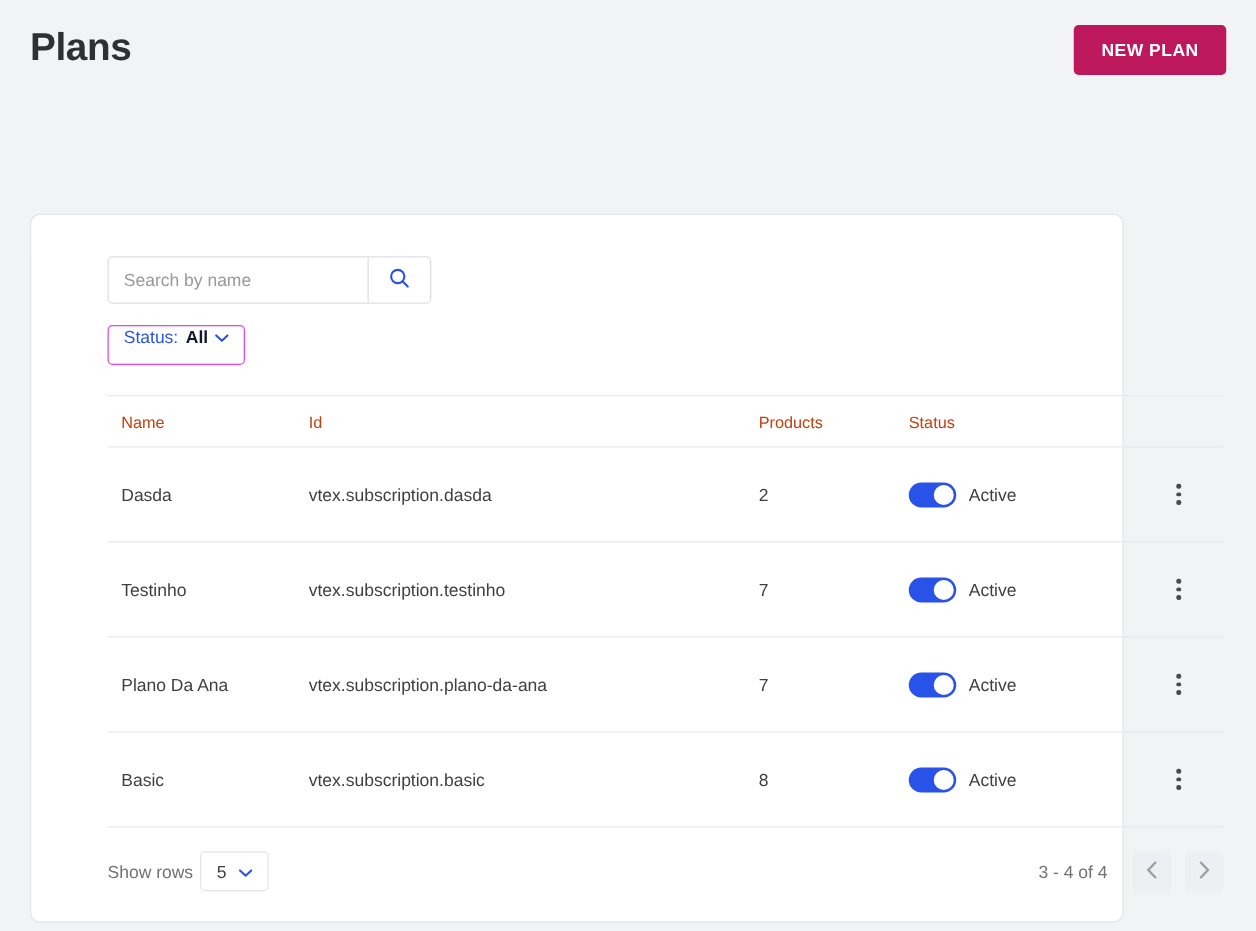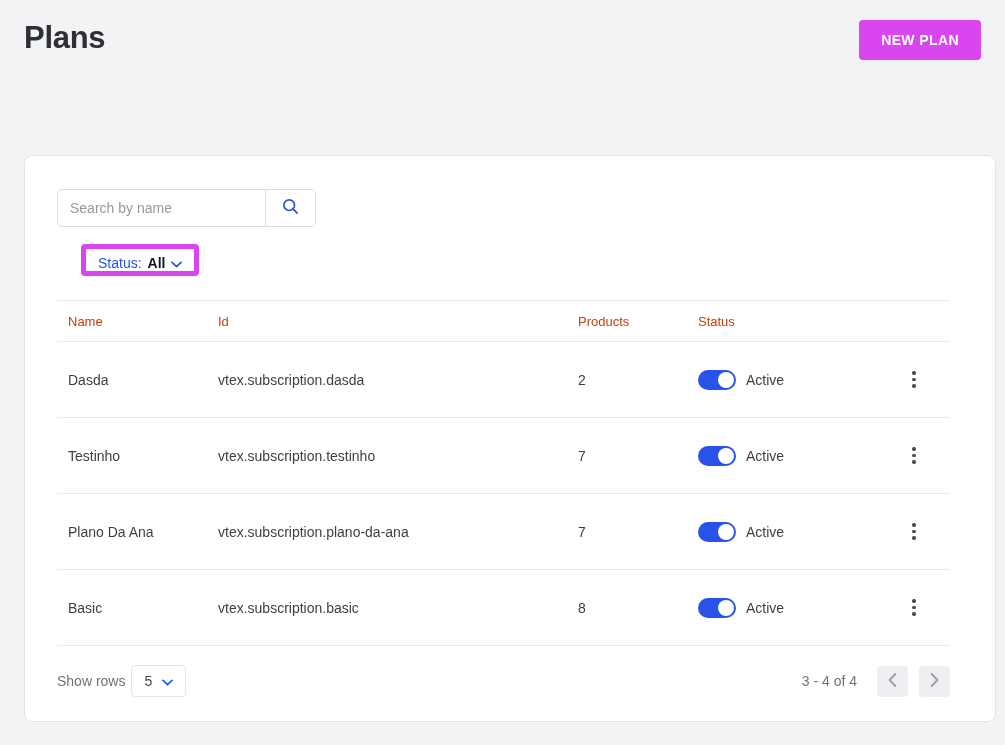--- a/index.html
+++ b/index.html
@@ -37,44 +37,45 @@
     font-weight: bold;
     color: #2f3033;
     letter-spacing: -0.3px;
     line-height: 40px;
     margin: 0;
   }
   .new-plan-button {
     margin-top: 2px;
     height: 40px;
     padding: 0 22px;
-    background: #d946ef;
+    background: #be185d;
     color: #ffffff;
     border: none;
     border-radius: 4px;
     font-family: "Liberation Sans", sans-serif;
     font-size: 14px;
     font-weight: bold;
     letter-spacing: 0.4px;
     cursor: pointer;
     display: flex;
     align-items: center;
     justify-content: center;
   }
 
   
   .card {
     position: absolute;
     left: 24px;
-    top: 155px;
-    width: 972px;
+    top: 171px;
+    width: 875px;
     height: 567px;
     background: #ffffff;
     border: 1px solid #e3e4e6;
     border-radius: 8px;
+    padding-left: 29px;
   }
 
   .card-inner {
     padding: 33px 32px 0 32px;
   }
 
   
   .search-row {
     display: flex;
     align-items: center;
@@ -109,32 +110,31 @@
     display: flex;
     align-items: center;
     justify-content: center;
     padding: 0;
   }
 
   
   .filter-row { margin-top: 17px; }
   .status-filter {
     display: inline-flex;
-    align-items: flex-end;
+    align-items: flex-start;
     gap: 6px;
     height: 32px;
     padding: 0 12px;
-    border: 5px solid #d946ef;
+    border: 1px solid #d946ef;
     border-radius: 4px;
     background: #fff;
     cursor: pointer;
     font-size: 14px;
     color: #2953e8;
     font-family: "Liberation Sans", sans-serif;
-    margin-left: 24px;
   }
   .status-filter .f-label { color: #2953e8; }
   .status-filter .f-value { color: #0f172a; font-weight: bold; }
 
   
   .table { margin-top: 24px; width: 893px; }
   .thead {
     display: flex;
     align-items: center;
     height: 42px;

